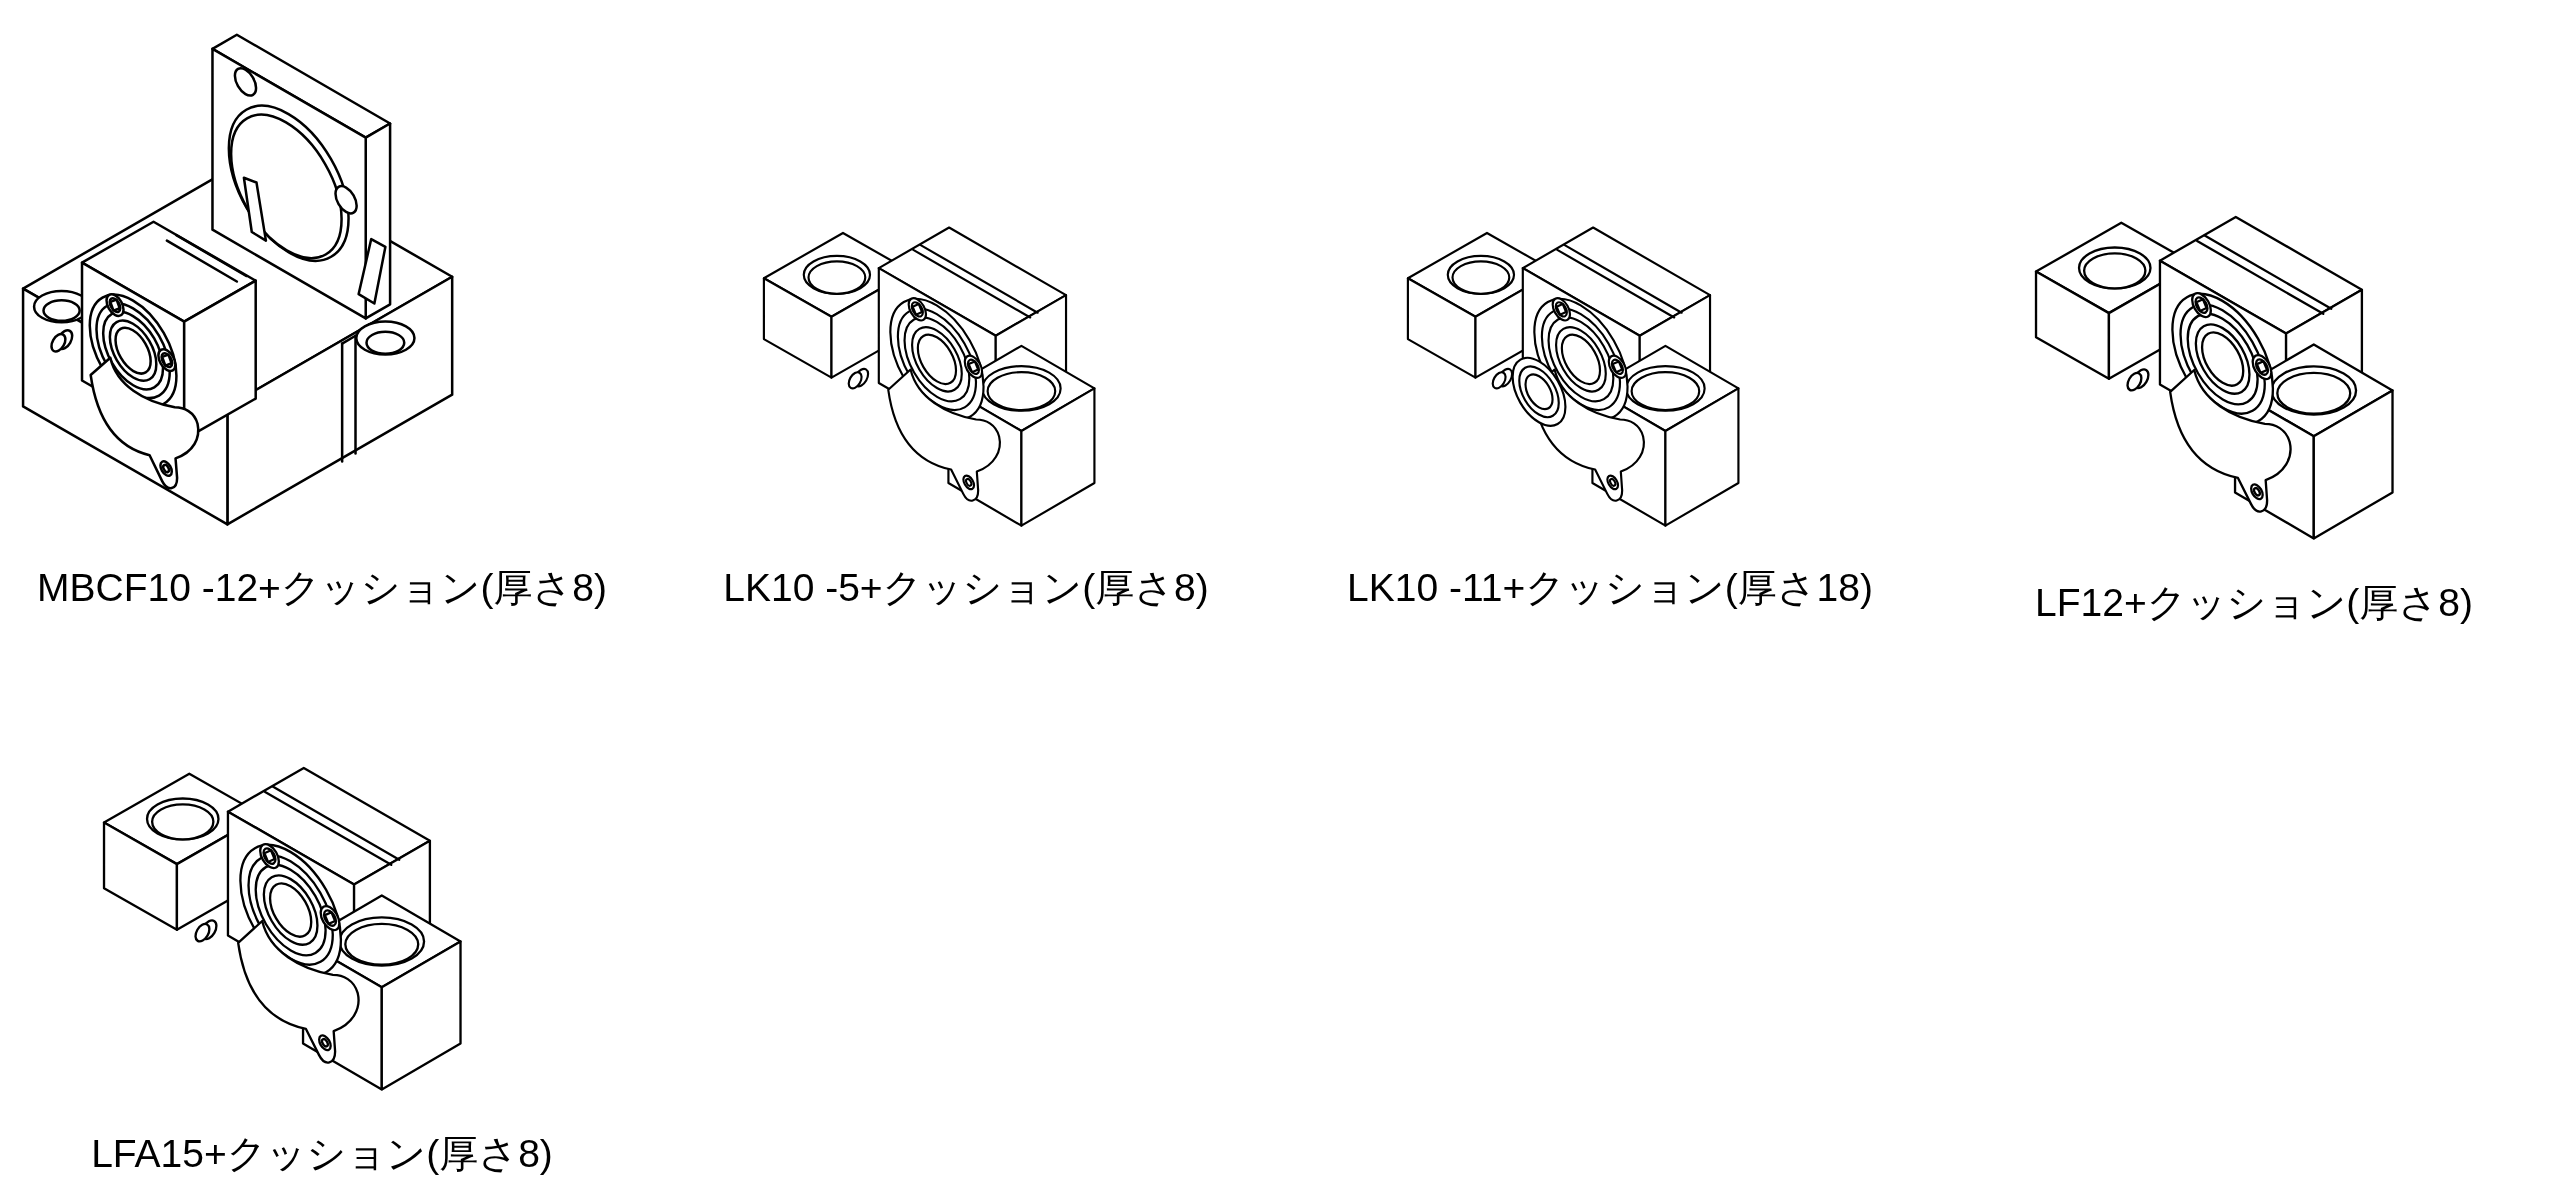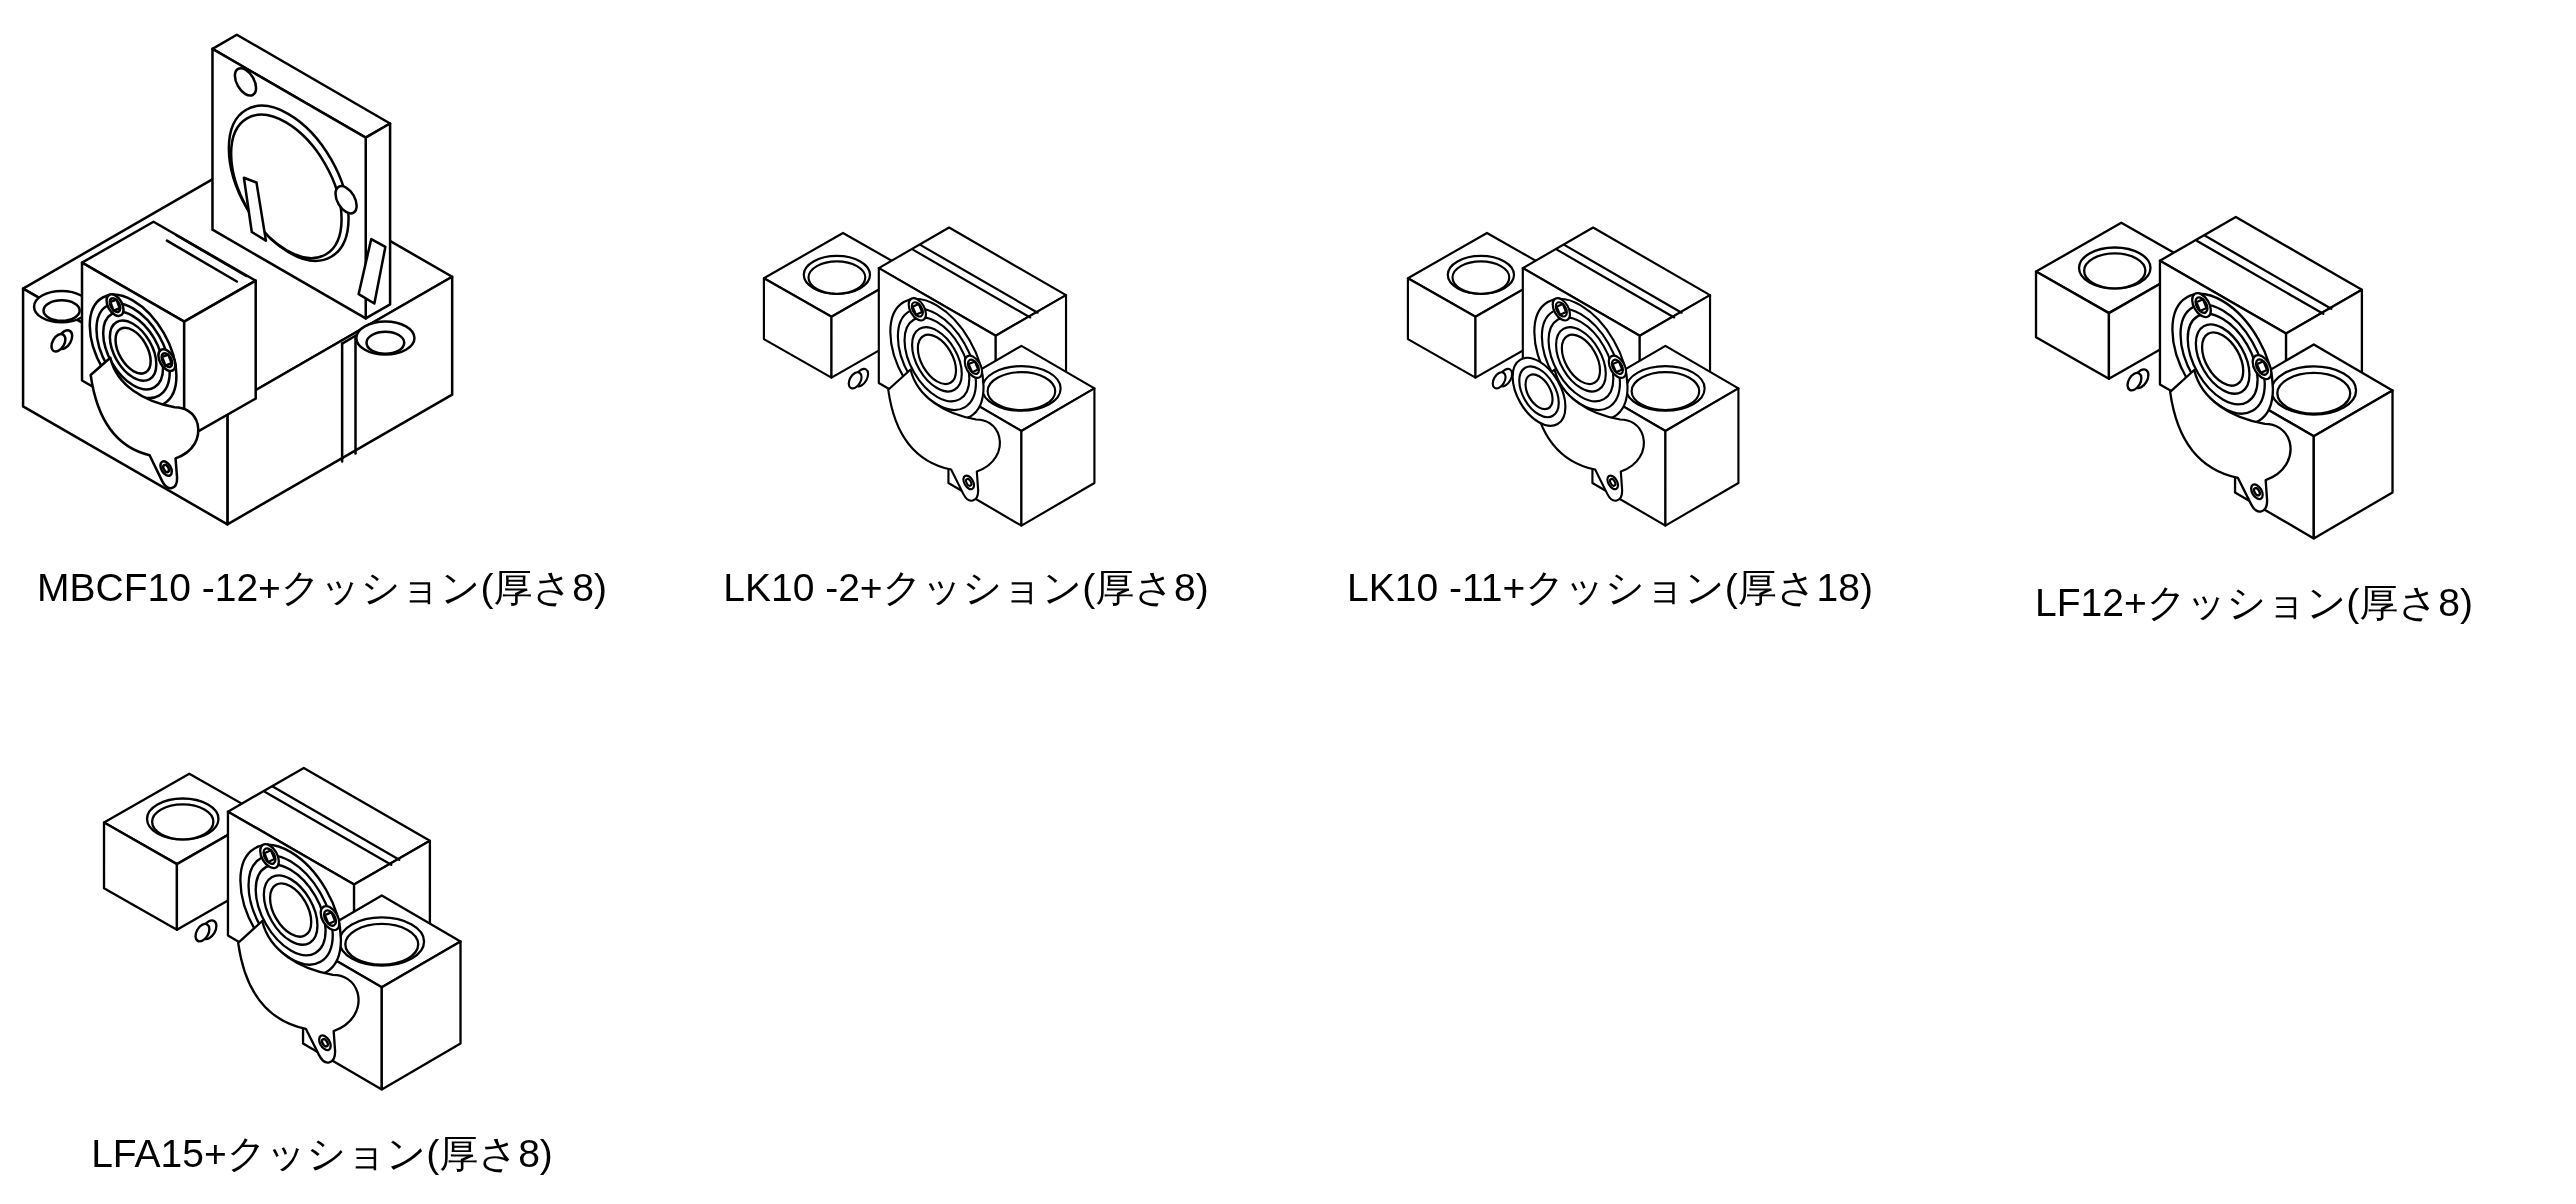--- a/index.html
+++ b/index.html
@@ -179,21 +179,21 @@
     <figcaption class="part-label">MBCF10 -12+クッション(厚さ8)</figcaption>
   </figure>
 
 
   <figure class="cell row1">
     <div class="art">
       <svg class="drawing" width="420" height="365" viewBox="0 0 620 540">
         <use href="#g-block"></use>
       </svg>
     </div>
-    <figcaption class="part-label">LK10 -2+クッション(厚さ8)</figcaption>
+    <figcaption class="part-label">LK10 -5+クッション(厚さ8)</figcaption>
   </figure>
 
   <figure class="cell row1">
     <div class="art">
       <svg class="drawing" width="420" height="365" viewBox="0 0 620 540">
         <use href="#g-block"></use>
         <use href="#g-block-collar"></use>
       </svg>
     </div>
     <figcaption class="part-label">LK10 -11+クッション(厚さ18)</figcaption>

